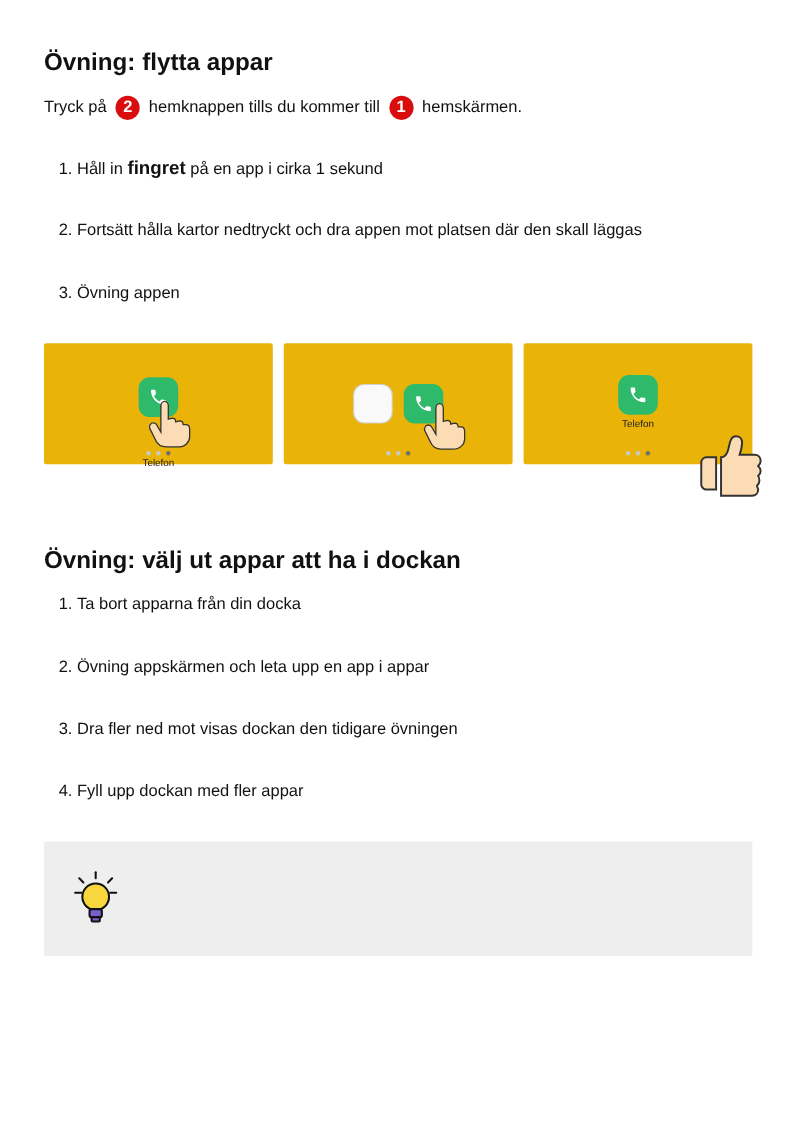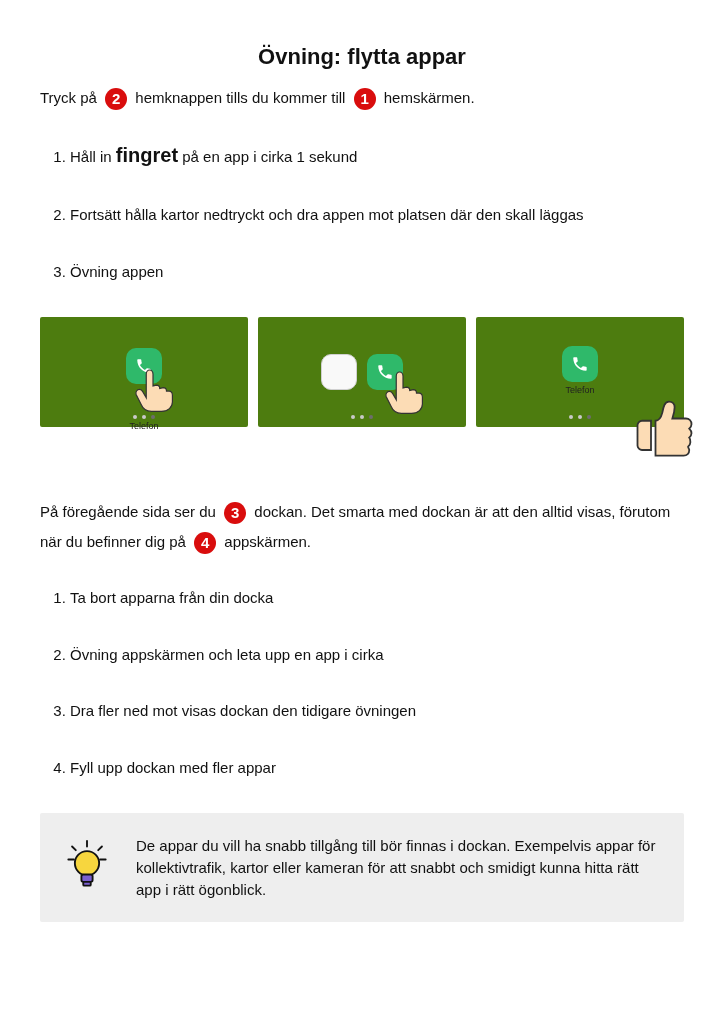--- a/index.html
+++ b/index.html
@@ -7,21 +7,20 @@
     font-family: Arial, Helvetica, sans-serif;
     color: #111;
     width: 724px;
     padding: 40px 40px 40px 40px;
     line-height: 1.5;
   }
   h2 {
     font-size: 22px;
     font-weight: 700;
     margin-bottom: 14px;
-    text-align: center;
   }
   .intro {
     font-size: 15px;
     margin-bottom: 30px;
   }
   .circle-num {
     display: inline-flex;
     align-items: center;
     justify-content: center;
     width: 22px;
@@ -36,31 +35,31 @@
   }
   ol {
     list-style: decimal;
     padding-left: 30px;
   }
   ol li {
     font-size: 15px;
     margin-bottom: 34px;
   }
   .bold { font-weight: 400; }
-  .big-bold { font-weight: 700; font-size: 20px; margin-top: 32px; }
+  .big-bold { font-weight: 700; font-size: 17px; margin-top: 32px; }
   .imgrow {
     display: flex;
     gap: 10px;
     margin-bottom: 70px;
     position: relative;
   }
   .panel {
     flex: 1;
     height: 110px;
-    background: #4d7c0f;
+    background: #eab308;
     border-radius: 2px;
     position: relative;
     display: flex;
     align-items: center;
     justify-content: center;
   }
   .appicon {
     width: 36px;
     height: 36px;
     border-radius: 10px;
@@ -202,33 +201,27 @@
   </div>
 
   <div class="thumbs">
     <svg viewBox="0 0 64 64">
       <path fill="#fcdcb5" stroke="#333" stroke-width="1.6" d="M16 30h8v26h-8c-2 0-4-2-4-4V34c0-2 2-4 4-4zm12 0c3 0 5-3 6-7 1-5 2-10 6-10 3 0 5 2 5 5 0 3-1 7-2 10h12c3 0 5 2 5 5 0 2-1 3-2 4 1 1 2 2 2 4s-1 3-2 4c1 1 1 2 1 4s-1 3-2 4c0 1 1 2 1 3 0 3-2 5-5 5H28V30z"></path>
     </svg>
   </div>
 </div>
 
 <div class="section2">
-
-  <p class="intro" style="line-height:2;">
-    <span>På föregående sida ser du</span>
-    <span class="circle-num">3</span>
-    <span class="bold">dockan.</span><span> Det smarta med dockan är att den alltid visas, förutom när du befinner dig på</span>
-    <span class="circle-num">4</span>
-    <span class="bold">appskärmen</span><span>.</span>
-  </p>
+  <h2>Övning: välj ut appar att ha i dockan</h2>
+
 
   <ol>
     <li>Ta bort apparna från din docka</li>
     <li>
-      <span>Övning </span><span class="bold">appskärmen</span><span> och leta upp en app i cirka</span>
+      <span>Övning </span><span class="bold">appskärmen</span><span> och leta upp en app i appar</span>
     </li>
     <li>
       <span>Dra fler ned mot </span><span class="bold">visas</span><span> dockan den tidigare övningen</span>
     </li>
     <li>Fyll upp dockan med fler appar</li>
   </ol>
 
   <div class="tipbox">
     <div class="bulb">
       <svg viewBox="0 0 48 60">
@@ -237,15 +230,14 @@
           <line x1="8" y1="8" x2="12" y2="12"></line>
           <line x1="40" y1="8" x2="36" y2="12"></line>
           <line x1="4" y1="22" x2="10" y2="22"></line>
           <line x1="44" y1="22" x2="38" y2="22"></line>
         </g>
         <circle cx="24" cy="26" r="13" fill="#f7d63e" stroke="#111" stroke-width="2"></circle>
         <rect x="18" y="38" width="12" height="8" rx="2" fill="#7a5fcf" stroke="#111" stroke-width="2"></rect>
         <rect x="20" y="46" width="8" height="4" rx="1" fill="#7a5fcf" stroke="#111" stroke-width="2"></rect>
       </svg>
     </div>
-    <p>De appar du vill ha snabb tillgång till bör finnas i dockan. Exempelvis appar för kollektivtrafik, kartor eller kameran för att snabbt och smidigt kunna hitta rätt app i rätt ögonblick.</p>
   </div>
 </div>
 
 </body></html>

